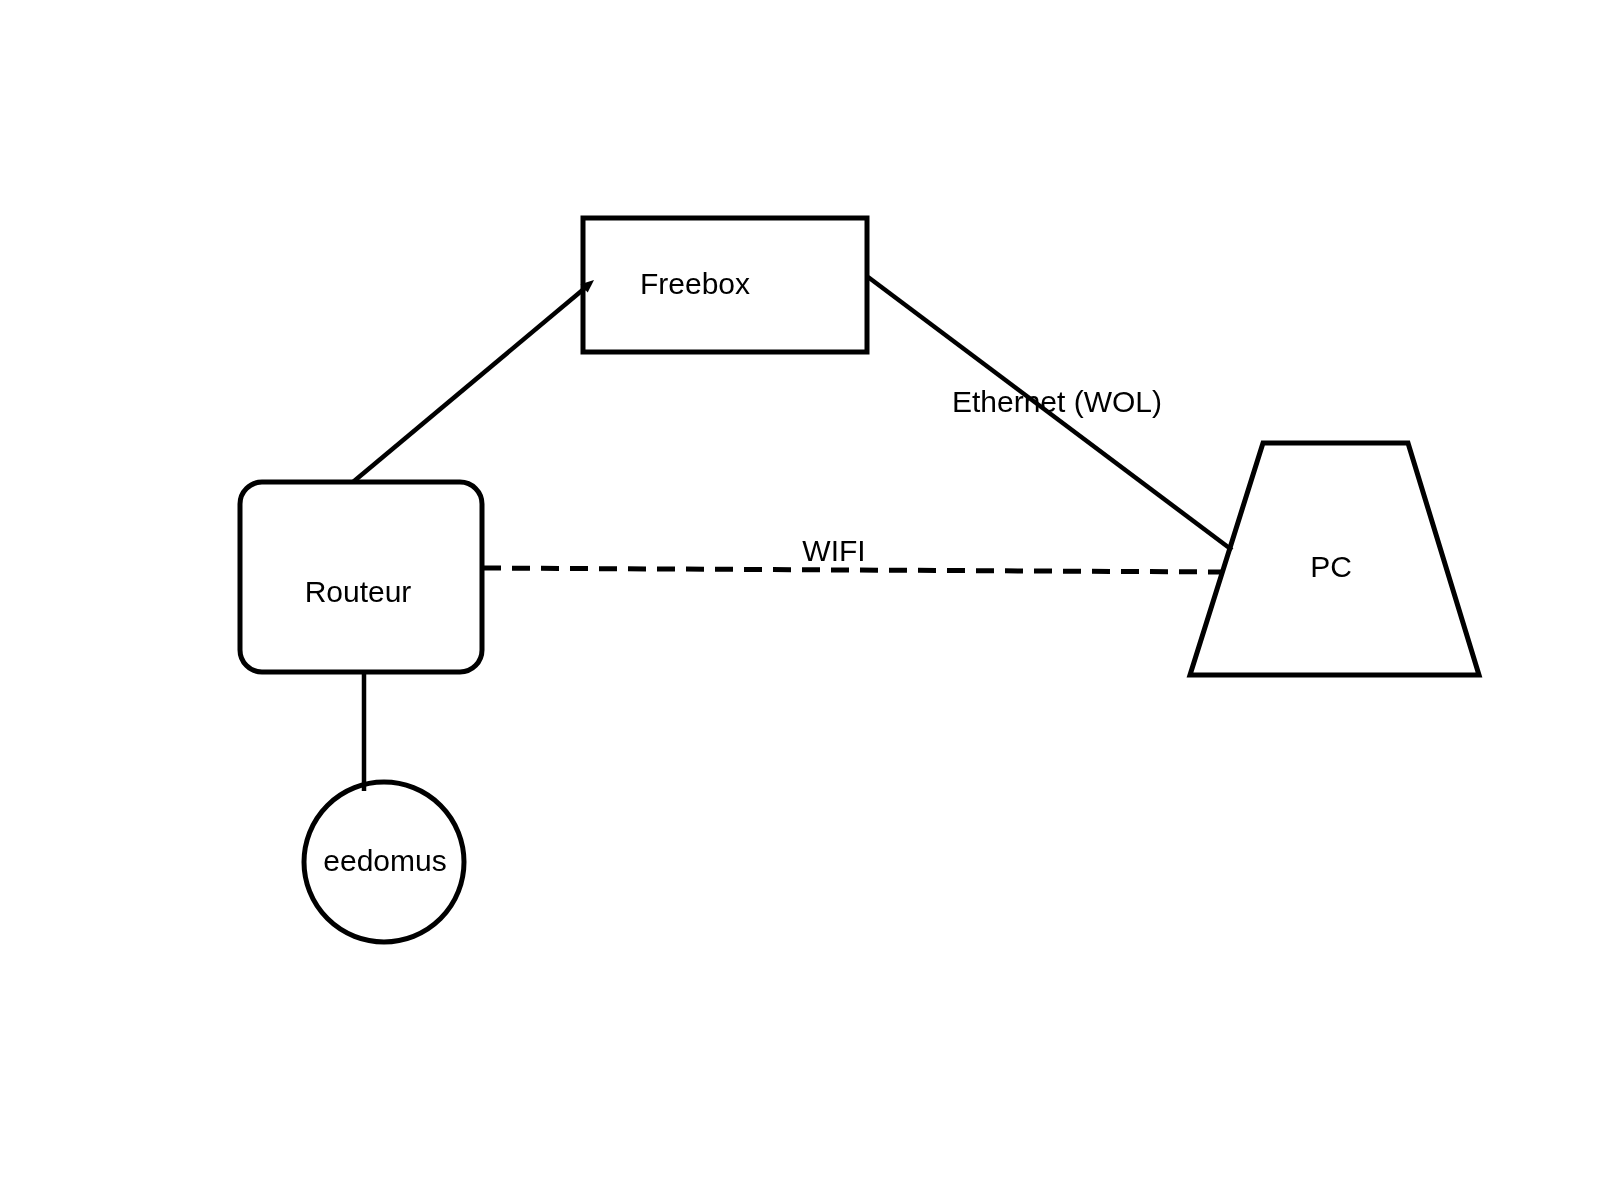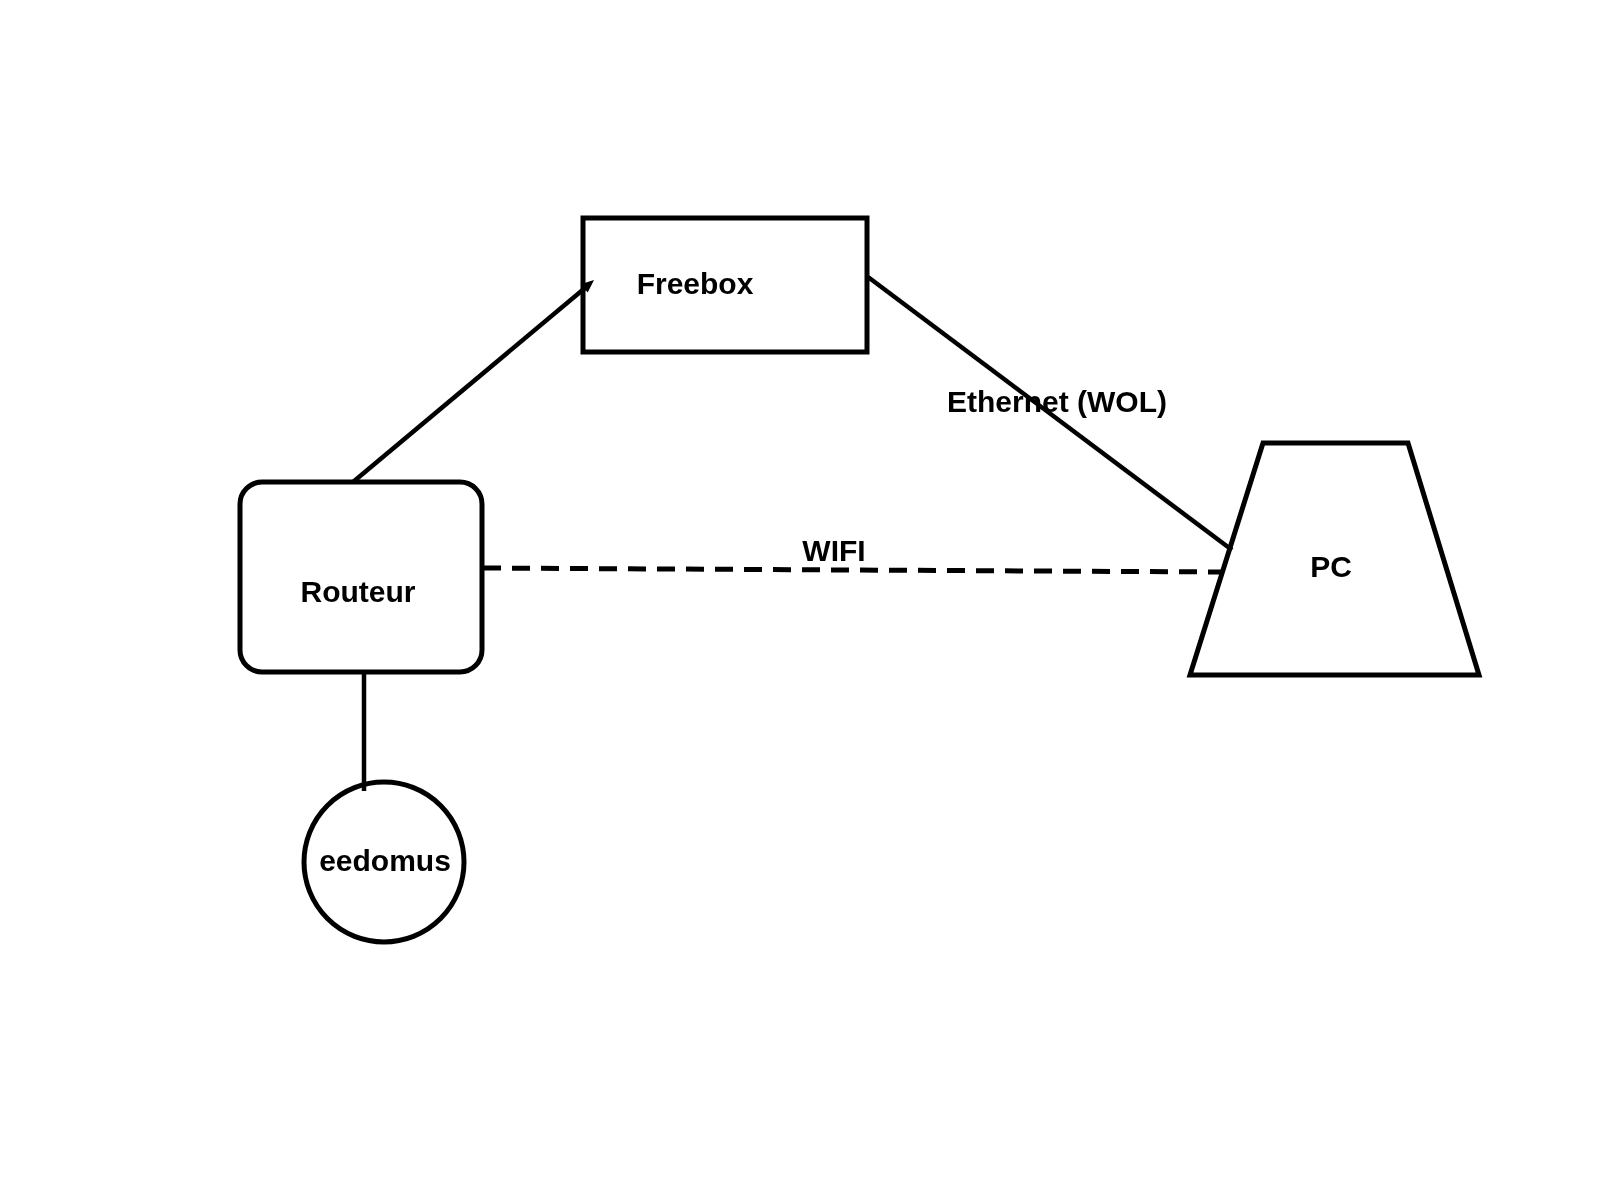--- a/index.html
+++ b/index.html
@@ -10,21 +10,20 @@
     margin: 0;
     padding: 0;
     background: var(--bg);
   }
   .page {
     position: relative;
     width: 1600px;
     height: 1200px;
     background: var(--bg);
     overflow: hidden;
-    font-weight: bold;
   }
   svg.diagram {
     display: block;
     width: 1600px;
     height: 1200px;
   }
   .shape {
     fill: var(--bg);
     stroke: var(--stroke);
     stroke-width: 5;

